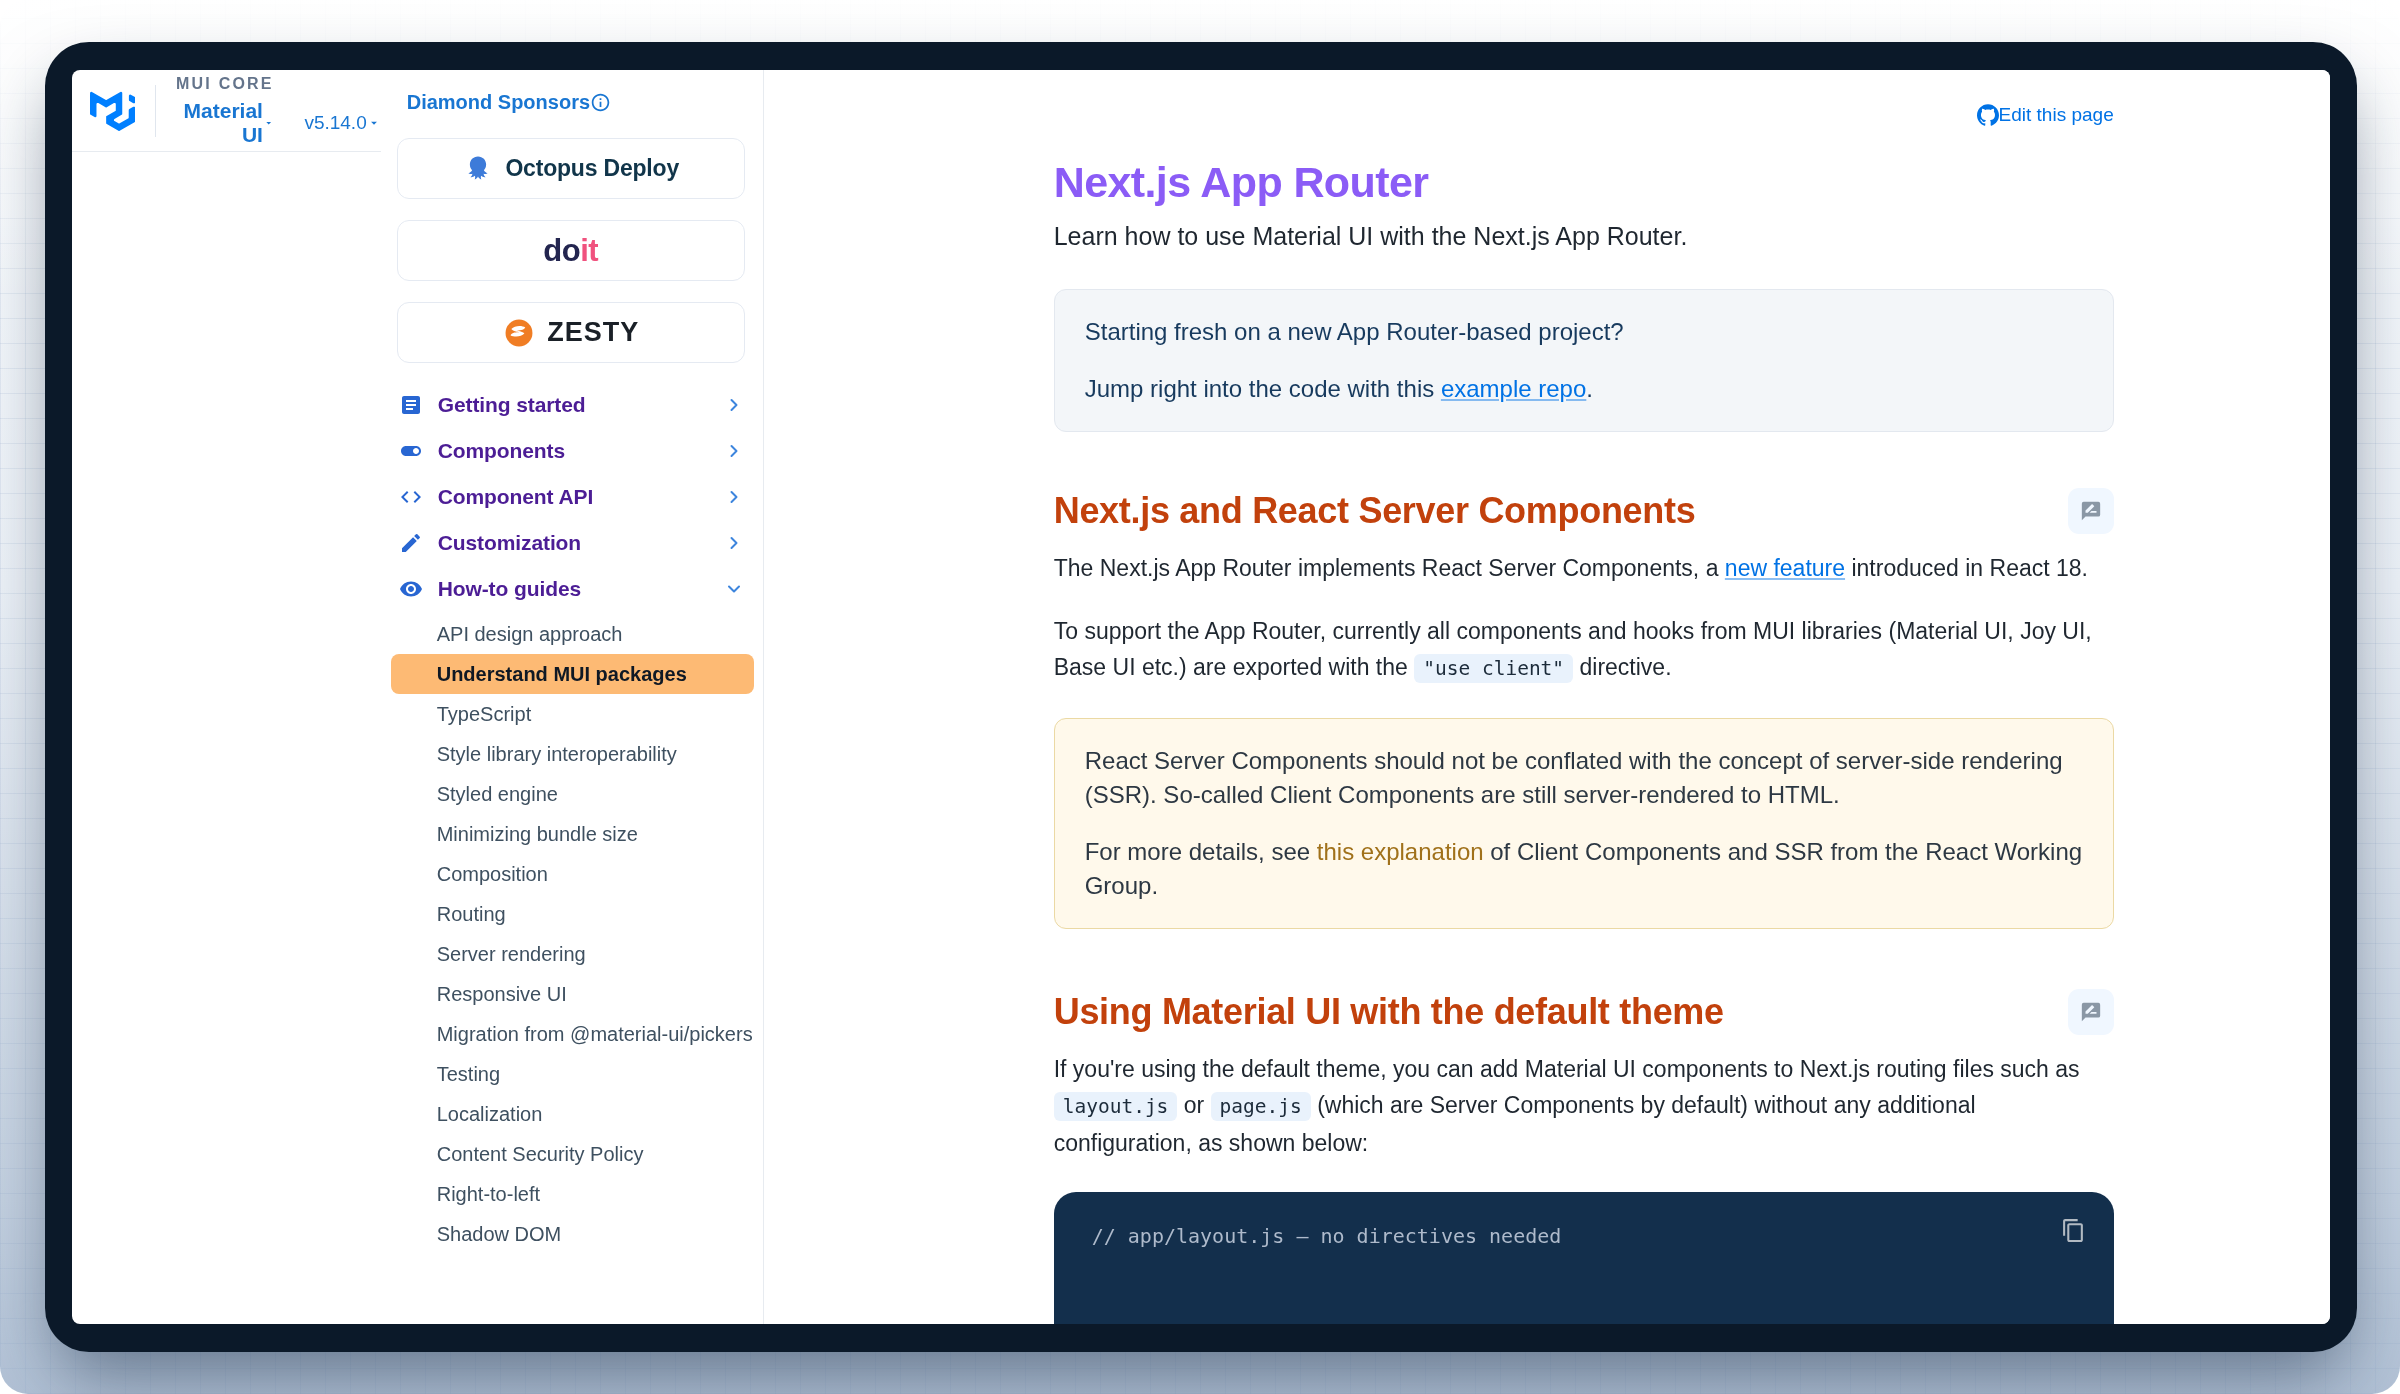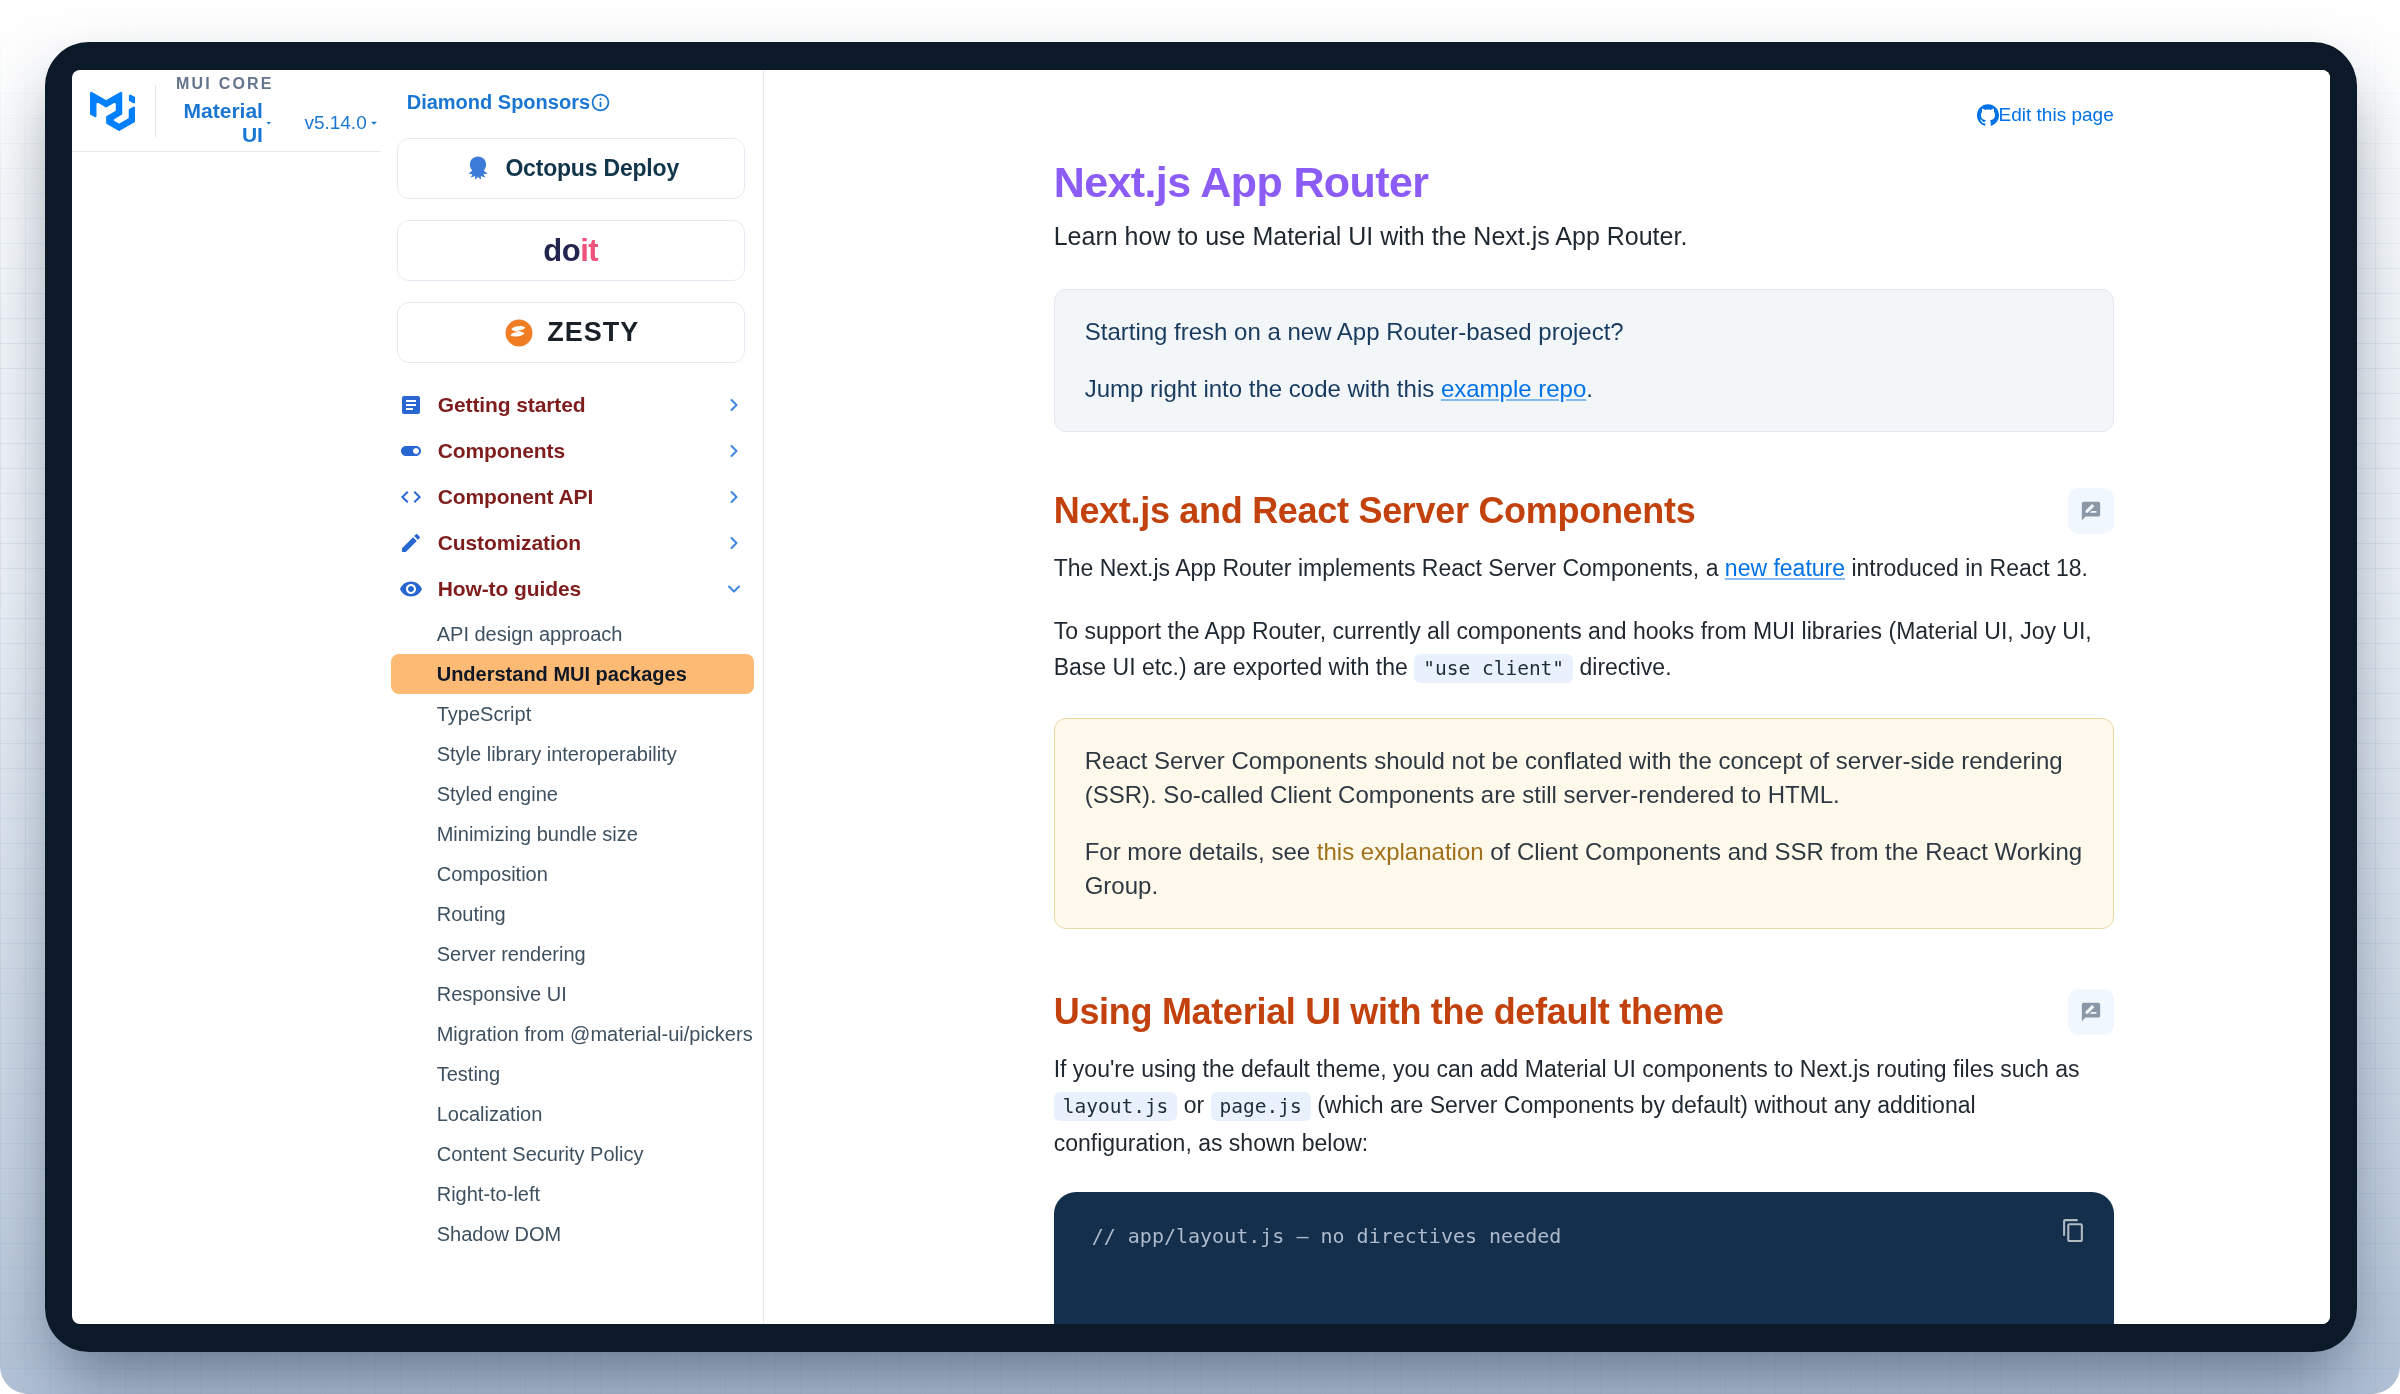--- a/index.html
+++ b/index.html
@@ -53,21 +53,21 @@
   .doit-do { color:#23254F; }
   .doit-it { color:#F0527E; }
   .zesty-icon { width:34px; height:34px; }
   .sponsor-zesty-text { font-size:27px; font-weight:600; color:#1A2027; letter-spacing:1px; }
 
   .topnav { margin-top:19px; }
   .nav-item { height:46px; width:375px; display:flex; align-items:center;
     padding:0 12px 0 18px; cursor:pointer; white-space:nowrap; }
   .nav-icon { width:24px; height:24px; color:#2866D2; flex:0 0 24px; }
   .nav-icon svg { width:24px; height:24px; display:block; }
-  .nav-label { margin-left:15px; font-size:21px; font-weight:600; color:#7f1d1d; flex:1; letter-spacing:-0.1px; }
+  .nav-label { margin-left:15px; font-size:21px; font-weight:600; color:#4c1d95; flex:1; letter-spacing:-0.1px; }
   .nav-chevron { width:20px; height:20px; color:#3D85DD; }
   .nav-chevron svg { width:20px; height:20px; display:block; }
 
   .subnav { margin-top:2px; }
   .subnav-item { height:40px; width:363px; margin-left:10px; display:flex; align-items:center;
     padding-left:46px; font-size:20px; color:#3E5060; border-radius:8px; cursor:pointer;
     white-space:nowrap; }
   .subnav-item.active { background:#fdba74; color:#0F1824; font-weight:600; }
 
   

